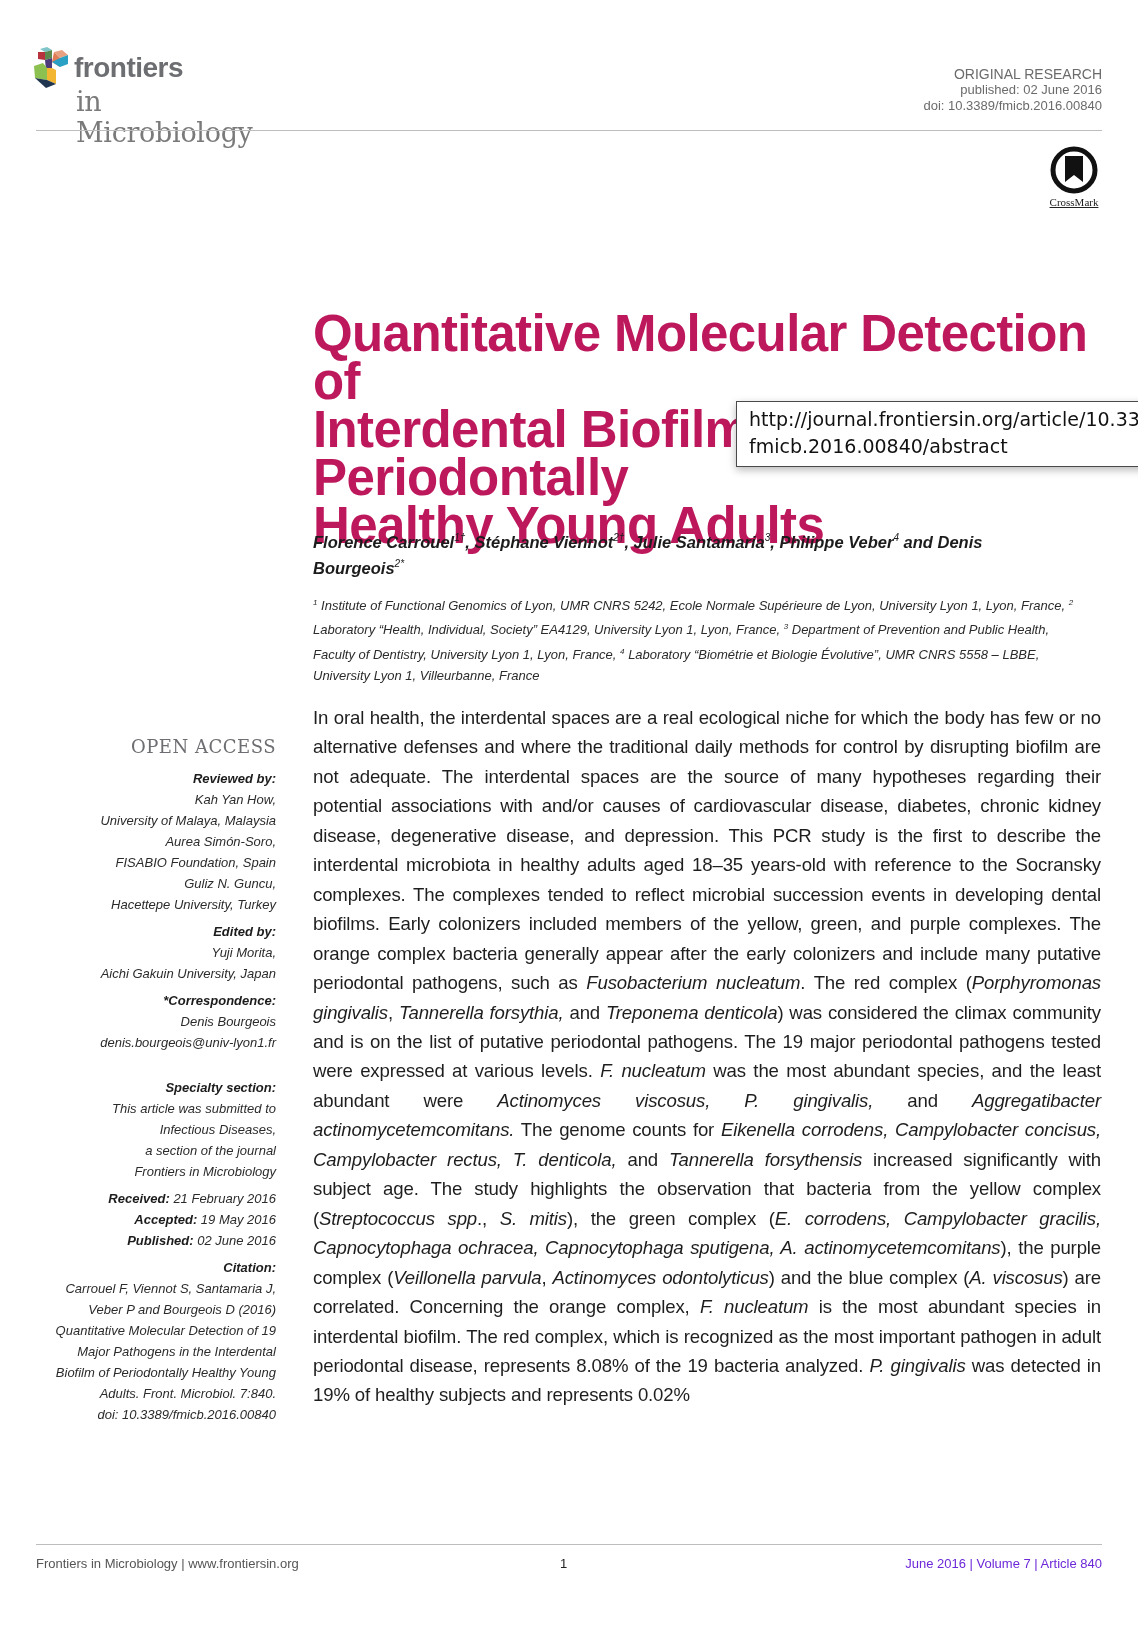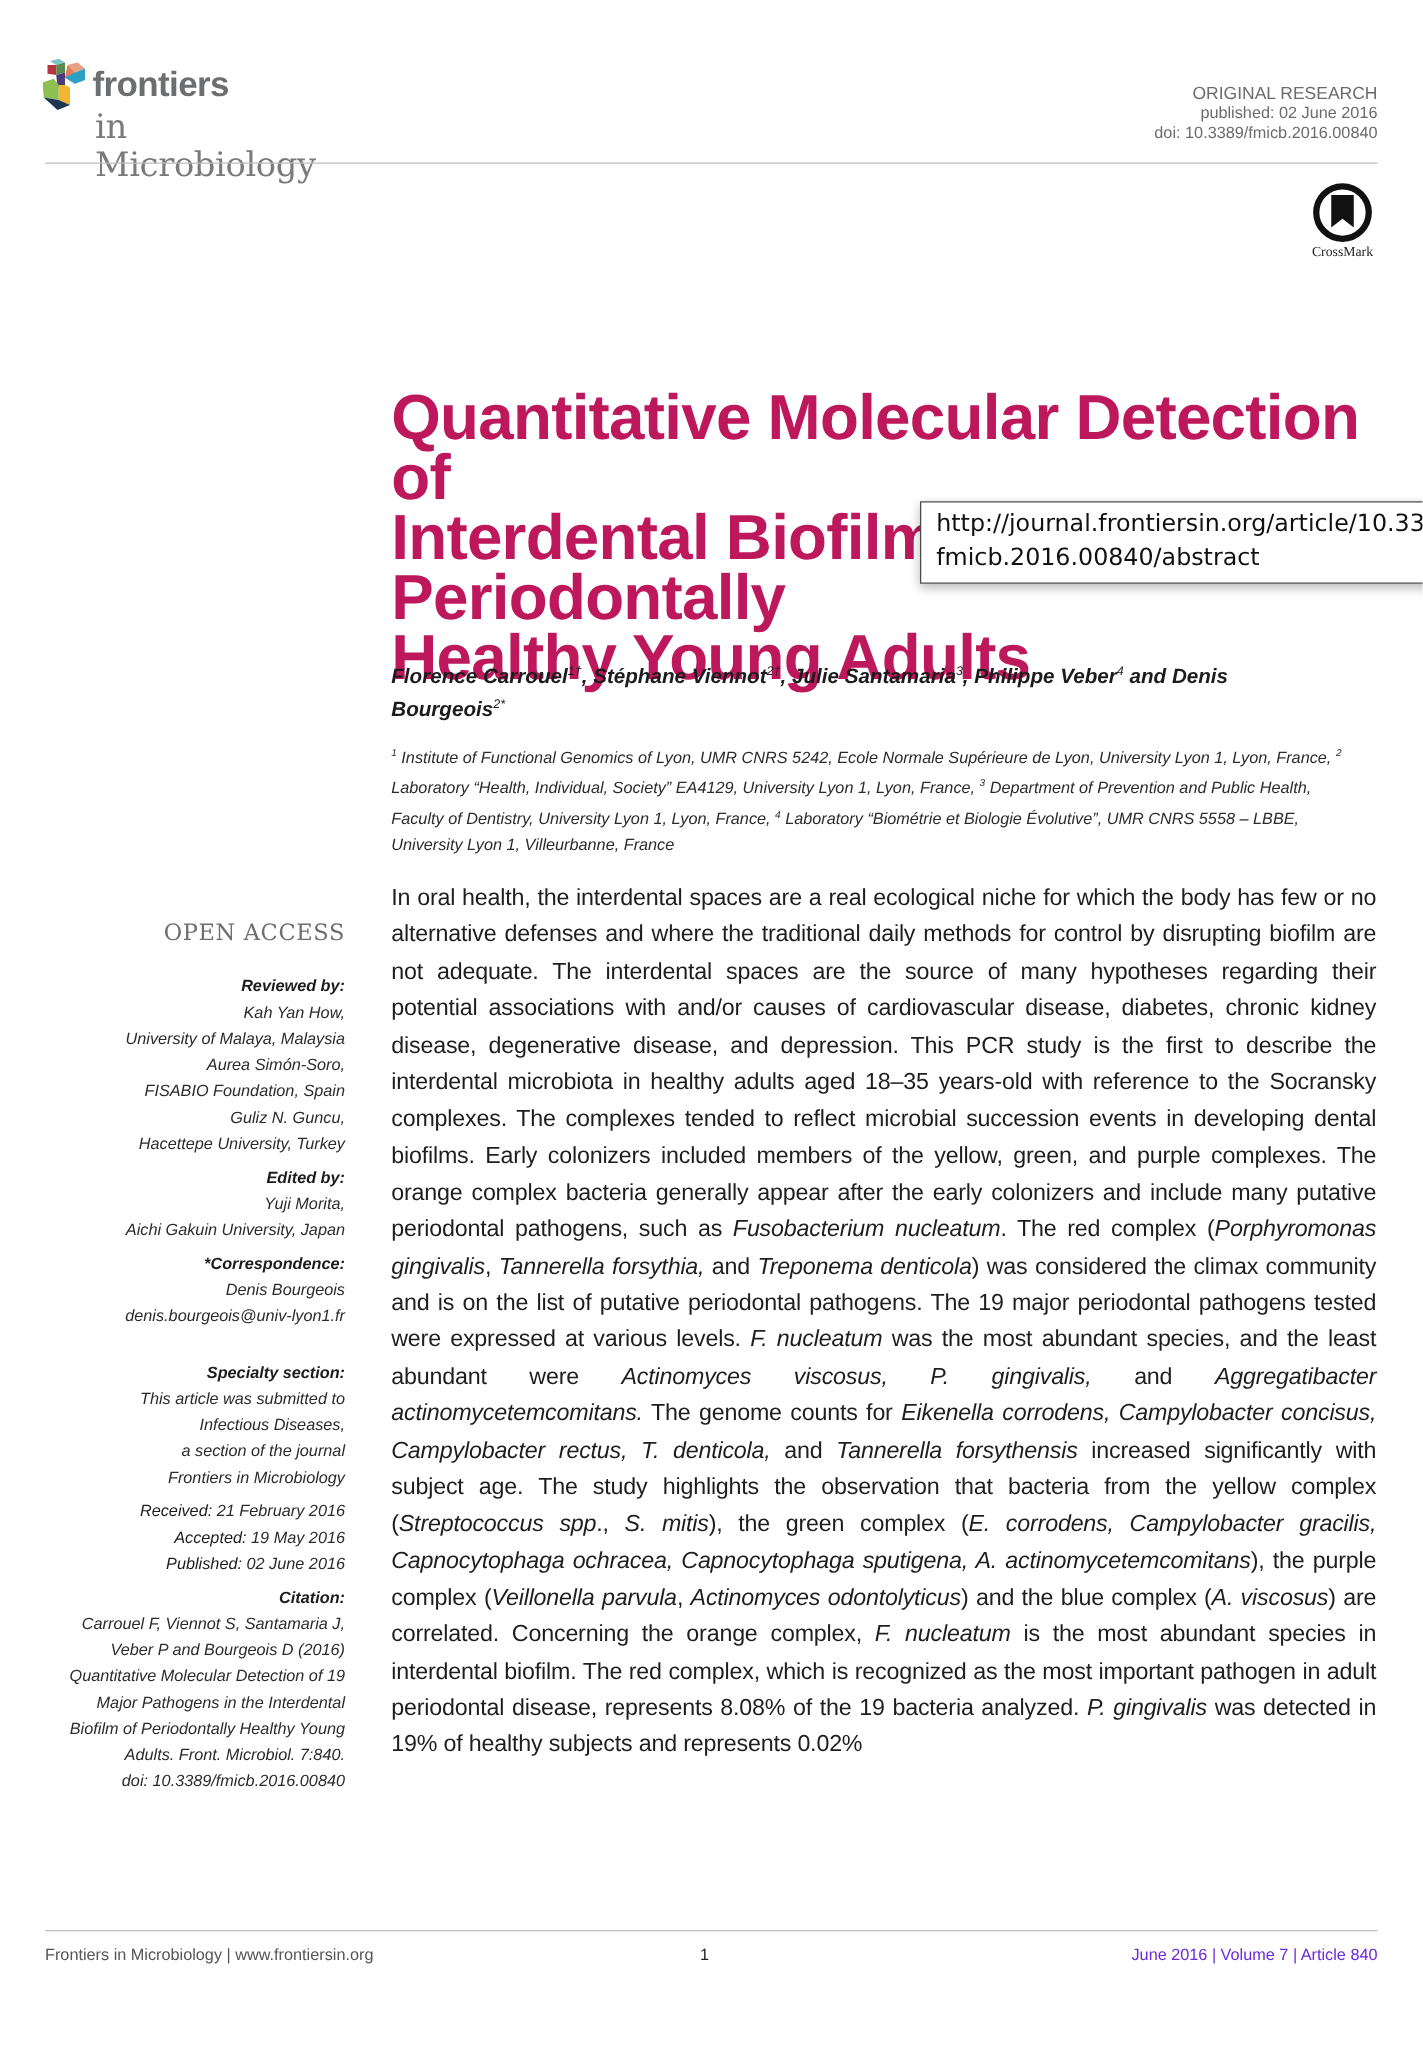--- a/index.html
+++ b/index.html
@@ -13,37 +13,37 @@
   .logo { left: 34px; top: 46px; width: 240px; height: 72px; }
   .logo-mark { position: absolute; left: 0; top: 0; width: 40px; height: 44px; }
   .logo-word1 { position: absolute; left: 40px; top: 6px; font-size: 28px; font-weight: bold; color: #6d6e71; letter-spacing: -0.5px; }
   .logo-word2 { position: absolute; left: 42px; top: 40px; font-size: 27px; font-family: "DejaVu Serif", serif; color: #7a7a7a; letter-spacing: -0.3px; font-weight: normal; }
   .header-right { right: 36px; top: 66px; text-align: right; line-height: 16px; }
   .article-type { font-size: 14px; font-weight: normal; color: #6b6b6b; }
   .pub-line, .doi-line { font-size: 13px; color: #6b6b6b; }
   .header-rule { left: 36px; right: 36px; top: 130px; height: 1px; background: #bdbdbd; }
   .crossmark { left: 1044px; top: 146px; width: 60px; text-align: center; }
   .crossmark svg { display: block; margin: 0 auto; }
-  .crossmark-label { font-family: "Liberation Serif", serif; font-size: 11px; color: #222; margin-top: 2px; }
+  .crossmark-label { font-family: "Liberation Serif", serif; font-size: 11px; color: #222; margin-top: 2px; text-decoration: underline; }
 
   
   .title { left: 313px; top: 310px; width: 780px; font-size: 51px; font-weight: bold; line-height: 48px; color: #be185d; letter-spacing: -0.6px; }
   .authors { left: 313px; top: 527px; width: 740px; font-size: 16.5px; font-weight: bold; font-style: italic; line-height: 22px; color: #1c1c1c; }
   .authors sup { font-size: 10px; font-weight: normal; }
   .affils { left: 313px; top: 592px; width: 780px; font-size: 13px; font-style: italic; line-height: 21px; color: #2b2b2b; }
   .affils sup { font-size: 8px; }
 
   
   .sidebar { right: calc(1138px - 276px); top: 736px; width: 260px; text-align: right; font-size: 13px; line-height: 21px; color: #2b2b2b; }
-  .open-access { font-family: "DejaVu Serif", serif; font-size: 18px; color: #6d6e71; letter-spacing: 0.5px; margin-bottom: 20px; line-height: 22px; }
+  .open-access { font-family: "DejaVu Serif", serif; font-size: 18px; color: #6d6e71; letter-spacing: 0.5px; margin-bottom: 10px; line-height: 22px; }
   .sb-head { font-weight: bold; font-style: italic; color: #1c1c1c; }
   .sb-text { font-style: italic; }
   .sb-block { margin-bottom: 6px; }
   .sb-gap { height: 18px; }
-  .sb-inline-b { font-weight: normal; font-style: italic; color: #1c1c1c; }
+  .sb-inline-b { font-weight: bold; font-style: italic; color: #1c1c1c; }
 
   
   .abstract { left: 313px; top: 703px; width: 788px; font-size: 18.6px; line-height: 29.45px; text-align: justify; color: #1e1e1e; letter-spacing: -0.15px; }
   .abstract i { font-style: italic; }
 
   
   .tooltip {
     left: 736px; top: 401px; width: 420px; height: 66px;
     background: #ffffff; border: 1px solid #4a4a4a;
     box-shadow: 0 3px 8px rgba(0,0,0,0.28);

